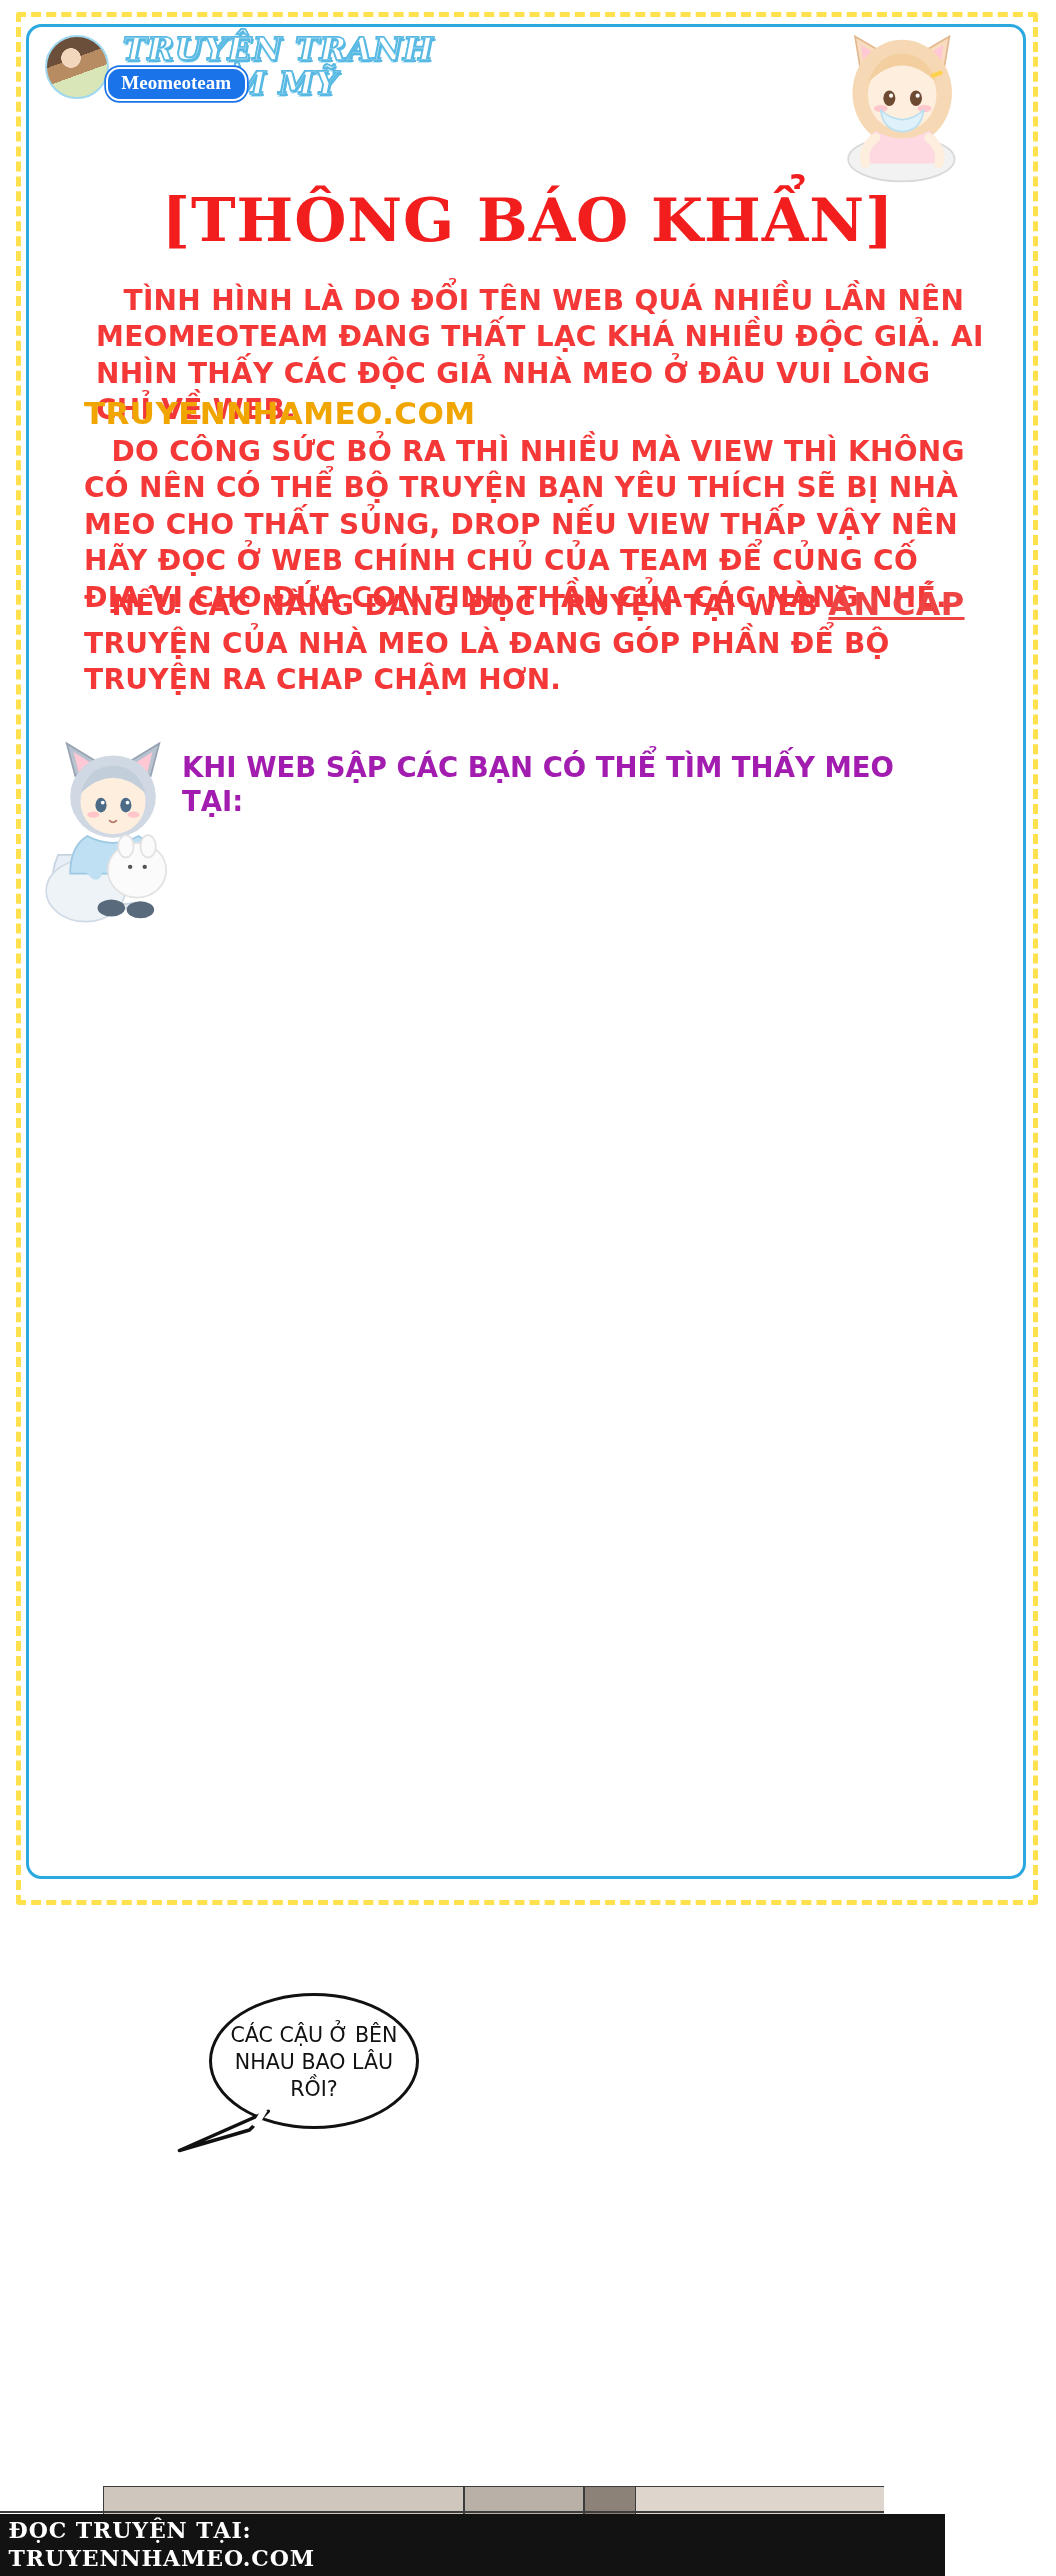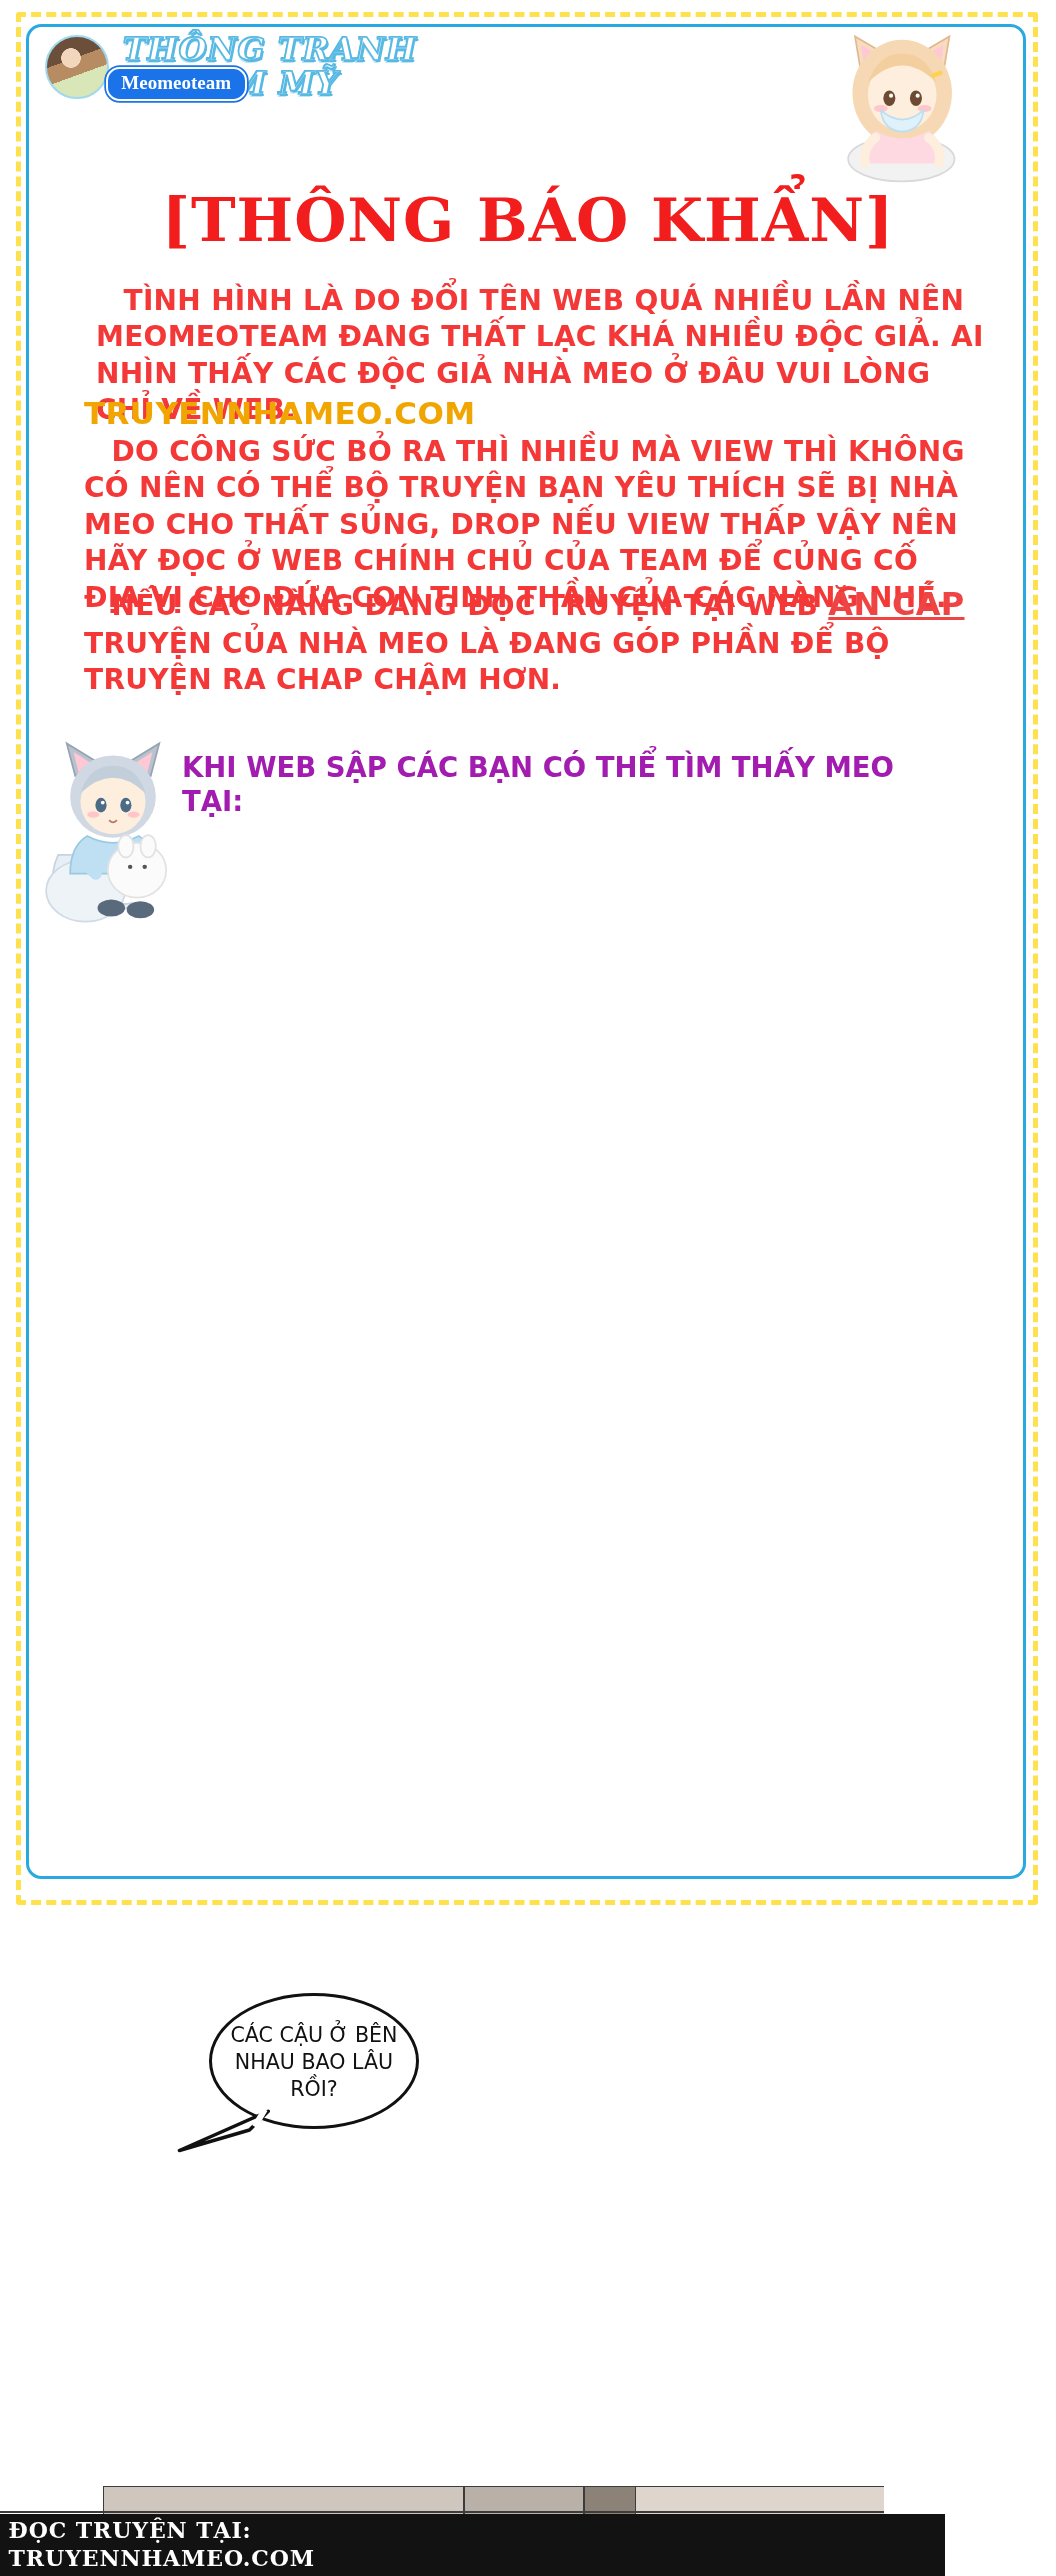--- a/index.html
+++ b/index.html
@@ -268,21 +268,21 @@
 <body>
 
 <div class="announce-wrap">
 
   <div class="dash-frame"></div>
   <div class="blue-box"></div>
 
   <div class="logo-row">
     <div class="avatar"></div>
     <div class="logo-text-block">
-      <div class="logo-line1">THÔNG TRANH</div>
+      <div class="logo-line1">TRUYỆN TRANH</div>
       <div class="logo-line2">ĐAM MỸ</div>
       <div class="team-badge">Meomeoteam</div>
     </div>
   </div>
 
   <svg class="chibi-girl" viewBox="0 0 190 185">
 
     <ellipse cx="96" cy="155" rx="62" ry="26" fill="#f2f2f2" stroke="#d9d9d9" stroke-width="2"></ellipse>
     <ellipse cx="70" cy="150" rx="12" ry="7" fill="#ffd3dd"></ellipse>
     <ellipse cx="122" cy="150" rx="12" ry="7" fill="#ffd3dd"></ellipse>

